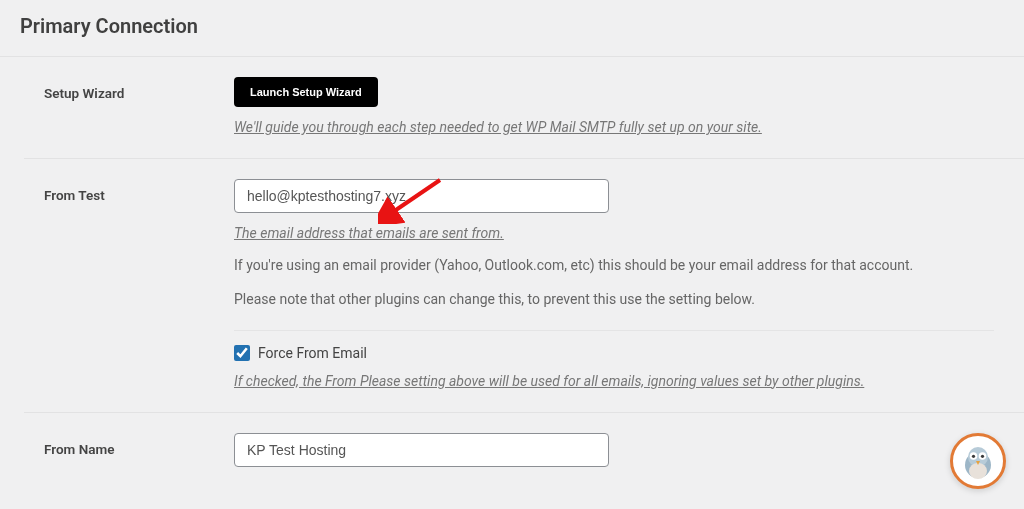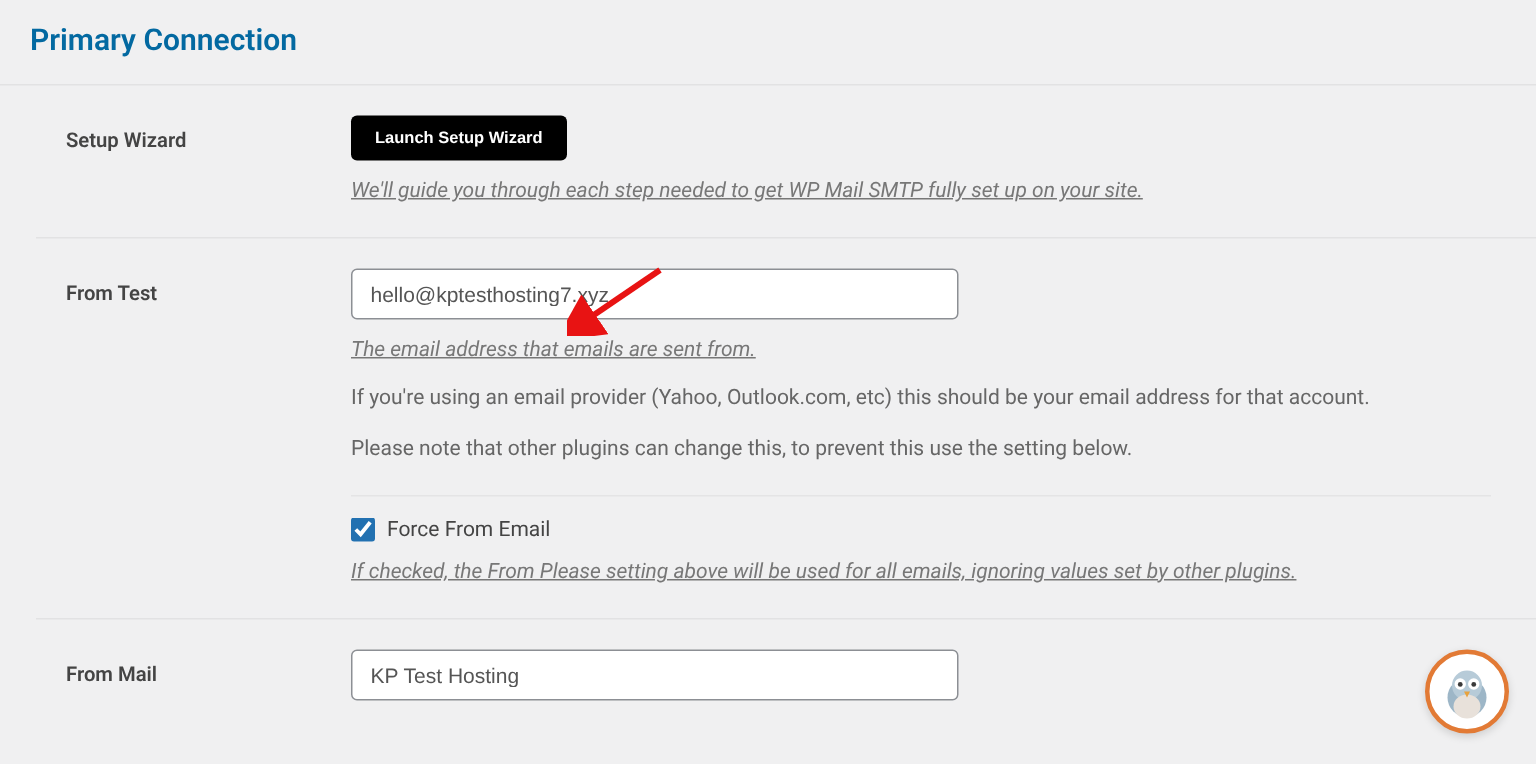--- a/index.html
+++ b/index.html
@@ -8,21 +8,21 @@
       background: #f0f0f1;
       color: #3c434a;
       width: 1024px;
       height: 509px;
       overflow: hidden;
       position: relative;
     }
     .page-title {
       font-size: 20px;
       font-weight: 600;
-      color: #0369a1;
+      color: #404040;
       padding: 14px 0 18px 20px;
       border-bottom: 1px solid #e2e2e3;
     }
     .form-row {
       display: flex;
       padding: 20px 20px 20px 20px;
       border-bottom: 1px solid #e2e2e3;
       margin-left: 24px;
     }
     .form-row.no-border { border-bottom: none; }
@@ -59,21 +59,21 @@
       line-height: 1.5;
       text-decoration: underline;
     }
     .desc {
       color: #666;
       font-size: 14px;
       margin-top: 10px;
       line-height: 1.7;
     }
     input[type="text"] {
-      width: 405px;
+      width: 375px;
       padding: 8px 12px;
       border: 1px solid #8c8f94;
       border-radius: 4px;
       font-size: 14px;
       color: #555;
       background: #fff;
     }
     .mini-hr {
       border: none;
       border-top: 1px solid #e4e4e5;
@@ -146,21 +146,21 @@
     <div class="checkbox-row">
       <input type="checkbox" id="forceFrom" checked="" style="">
       <label for="forceFrom" class="checkbox-label">Force From Email</label>
     </div>
     <p class="desc-italic">If checked, the From Please setting above will be used for all emails, ignoring values set by other plugins.</p>
   </div>
 </div>
 
 <div class="form-row no-border">
   <div class="label-col">
-    <label>From Mail</label>
+    <label>From Name</label>
   </div>
   <div class="field-col">
     <input type="text" value="KP Test Hosting" style="">
   </div>
 </div>
 
 <svg class="arrow" width="70" height="48" viewBox="0 0 70 48">
   <defs>
     <marker id="ah" markerWidth="8" markerHeight="8" refX="2" refY="4" orient="auto">
       <polygon points="0 0, 8 4, 0 8" fill="#e81313"></polygon>

